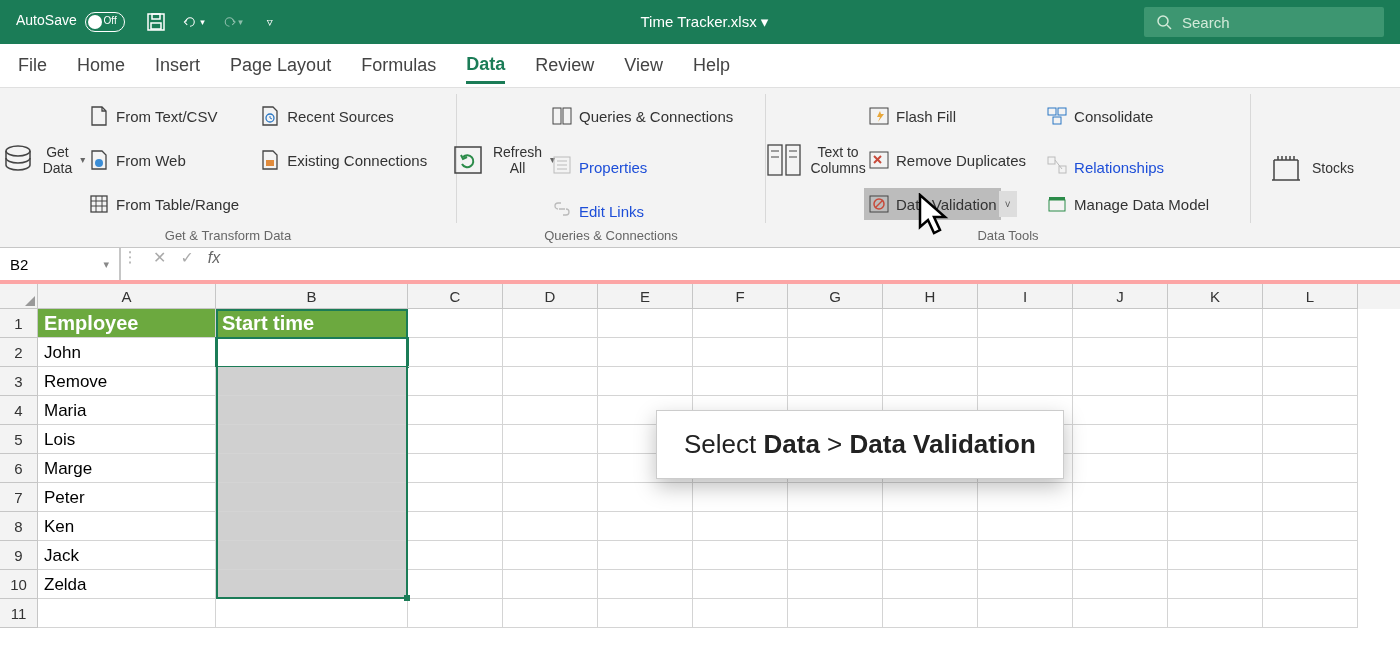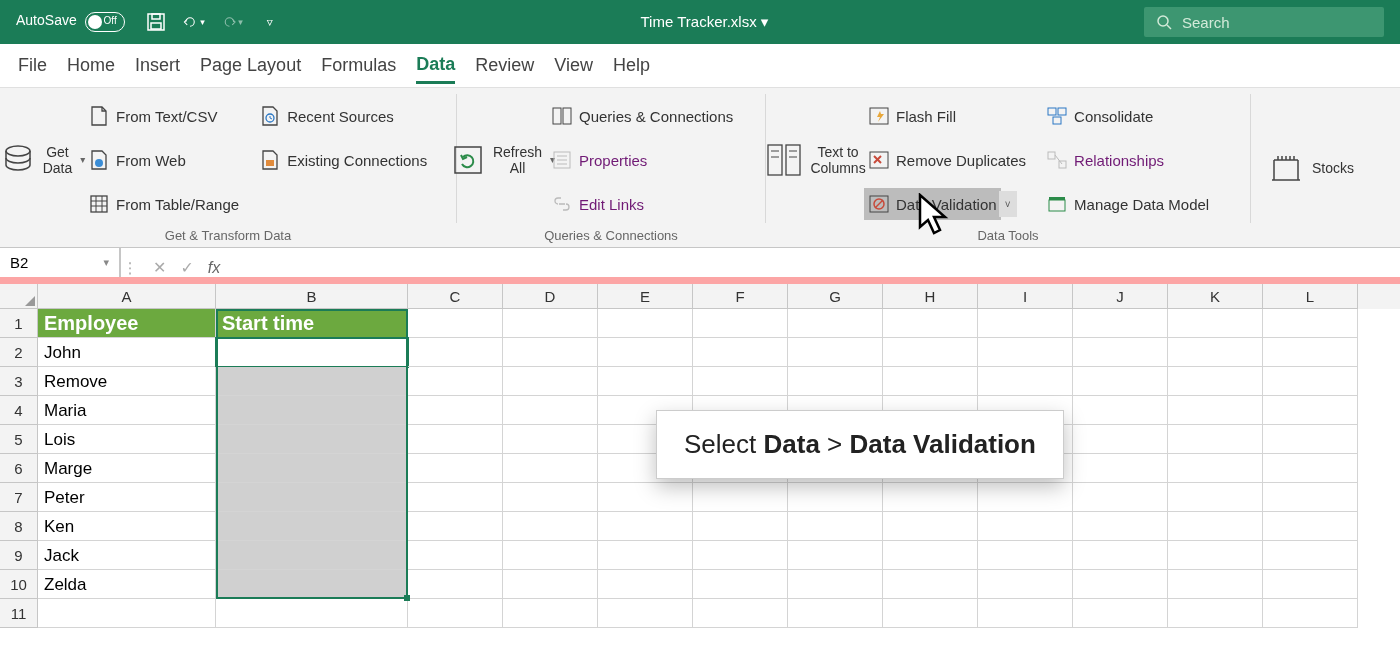--- a/index.html
+++ b/index.html
@@ -11,42 +11,42 @@
 .toggle-off { width:40px; height:20px; border:1.5px solid #fff; border-radius:10px; position:relative; }
 .toggle-off::before { content:""; width:14px; height:14px; border-radius:50%; background:#fff; position:absolute; left:2px; top:1.5px; }
 .toggle-off span { position:absolute; right:7px; top:2px; font-size:10px; }
 .qat { display:flex; gap:16px; align-items:center; margin-left:20px; }
 .qat-icon { width:22px; height:22px; display:flex; align-items:center; justify-content:center; font-size:16px; }
 .title-center { flex:1; text-align:center; font-size:15px; }
 .dirty-marker { margin-left:4px; }
 .searchbox { background:#3d9671; width:240px; height:30px; display:flex; align-items:center; padding:0 12px; gap:10px; color:#d3ead9; font-size:15px; border-radius:2px;margin-left:16px; }
 
 
-.tabs { height:44px; display:flex; align-items:center; padding:0 18px; gap:20px; border-bottom:1px solid #e0e0e0; background:#fff; }
+.tabs { height:44px; display:flex; align-items:center; padding:0 18px; gap:30px; border-bottom:1px solid #e0e0e0; background:#fff; }
 .tab { font-size:18px; color:#444; cursor:pointer; padding:6px 0; }
 .tab.active { color:#1b7c57; font-weight:600; border-bottom:3px solid #1b7c57; }
 
 
 .ribbon { background:#f3f3f3; height:160px; display:flex; border-bottom:1px solid #c6c6c6; }
 .group { display:flex; flex-direction:column; padding:4px 8px 0; position:relative; }
 .group-body { display:flex; flex:1; }
 .group-label { text-align:center; font-size:13px; color:#666; padding-bottom:4px; }
 .vsep { width:1px; background:#d8d8d8; margin:6px 0 24px; }
 .big-btn { display:flex; align-items:center; justify-content:center; width:70px; gap:8px; font-size:14px; color:#333; }
 .big-ico { width:36px; height:36px; display:flex; align-items:center; justify-content:center; }
 .col { display:flex; flex-direction:column; justify-content:space-around; padding:2px 6px; }
 .small-btn { display:flex; align-items:center; gap:6px; font-size:15px; color:#333; height:32px; padding:0 4px; white-space:nowrap; }
-.small-btn.disabled { color:#701a75; }
+.small-btn.disabled { color:#1d4ed8;align-items:flex-end; }
 .small-btn.highlighted { background:#bcbcbc; }
 .small-ico { width:22px; height:22px; display:flex; align-items:center; justify-content:center; flex-shrink:0; }
 .drop { font-size:10px; color:#666; margin-top:-2px; }
 .drop-box { width:18px; height:26px; background:#ddd; display:flex; align-items:center; justify-content:center; font-size:10px; color:#555; margin-left:-2px; }
 
 
-.fbar { height:36px; display:flex; align-items:flex-end; border-bottom:7px solid #fca5a5; font-size:15px; }
+.fbar { height:36px; display:flex; align-items:flex-start; border-bottom:4px solid #fca5a5; font-size:15px; }
 .namebox { width:120px; padding:0 10px; border-right:1px solid #c6c6c6; display:flex; align-items:center; justify-content:space-between; height:100%; }
 .fb-btns { display:flex; align-items:center; gap:14px; padding:0 14px; color:#aaa; font-size:16px; }
 .fx { font-style:italic; color:#666; }
 .finput { flex:1; padding:0 8px; color:#333; }
 
 
 .grid { position:relative; }
 .colhdr-row { display:flex; height:25px; background:#f3f3f3; }
 .corner { width:38px; border-right:1px solid #c6c6c6; border-bottom:1px solid #c6c6c6; background:#f3f3f3; position:relative; }
 .corner::after { content:""; position:absolute; right:2px; bottom:2px; border-style:solid; border-width:0 0 10px 10px; border-color:transparent transparent #999 transparent; }

